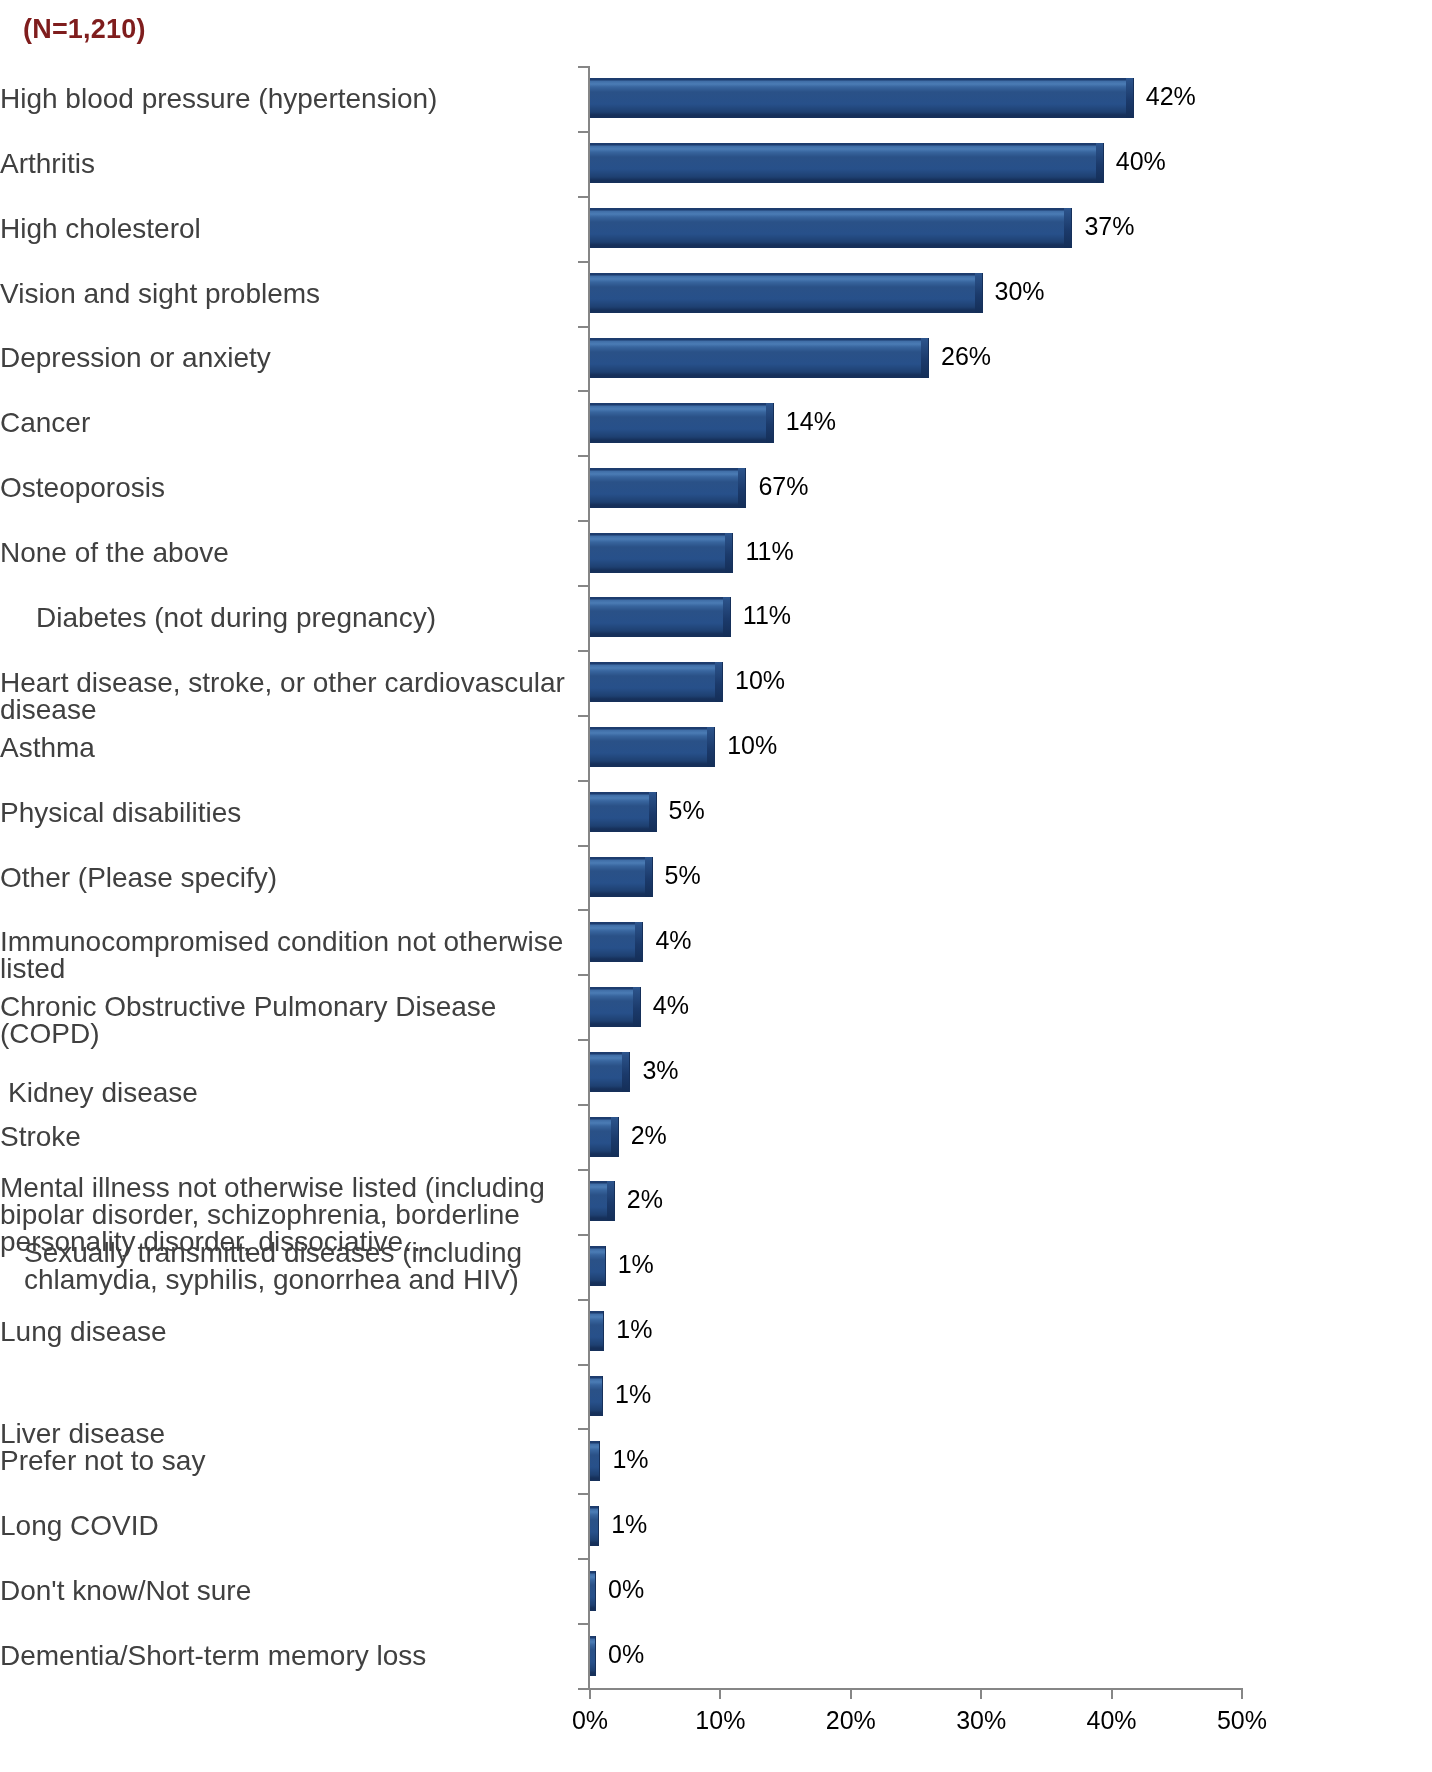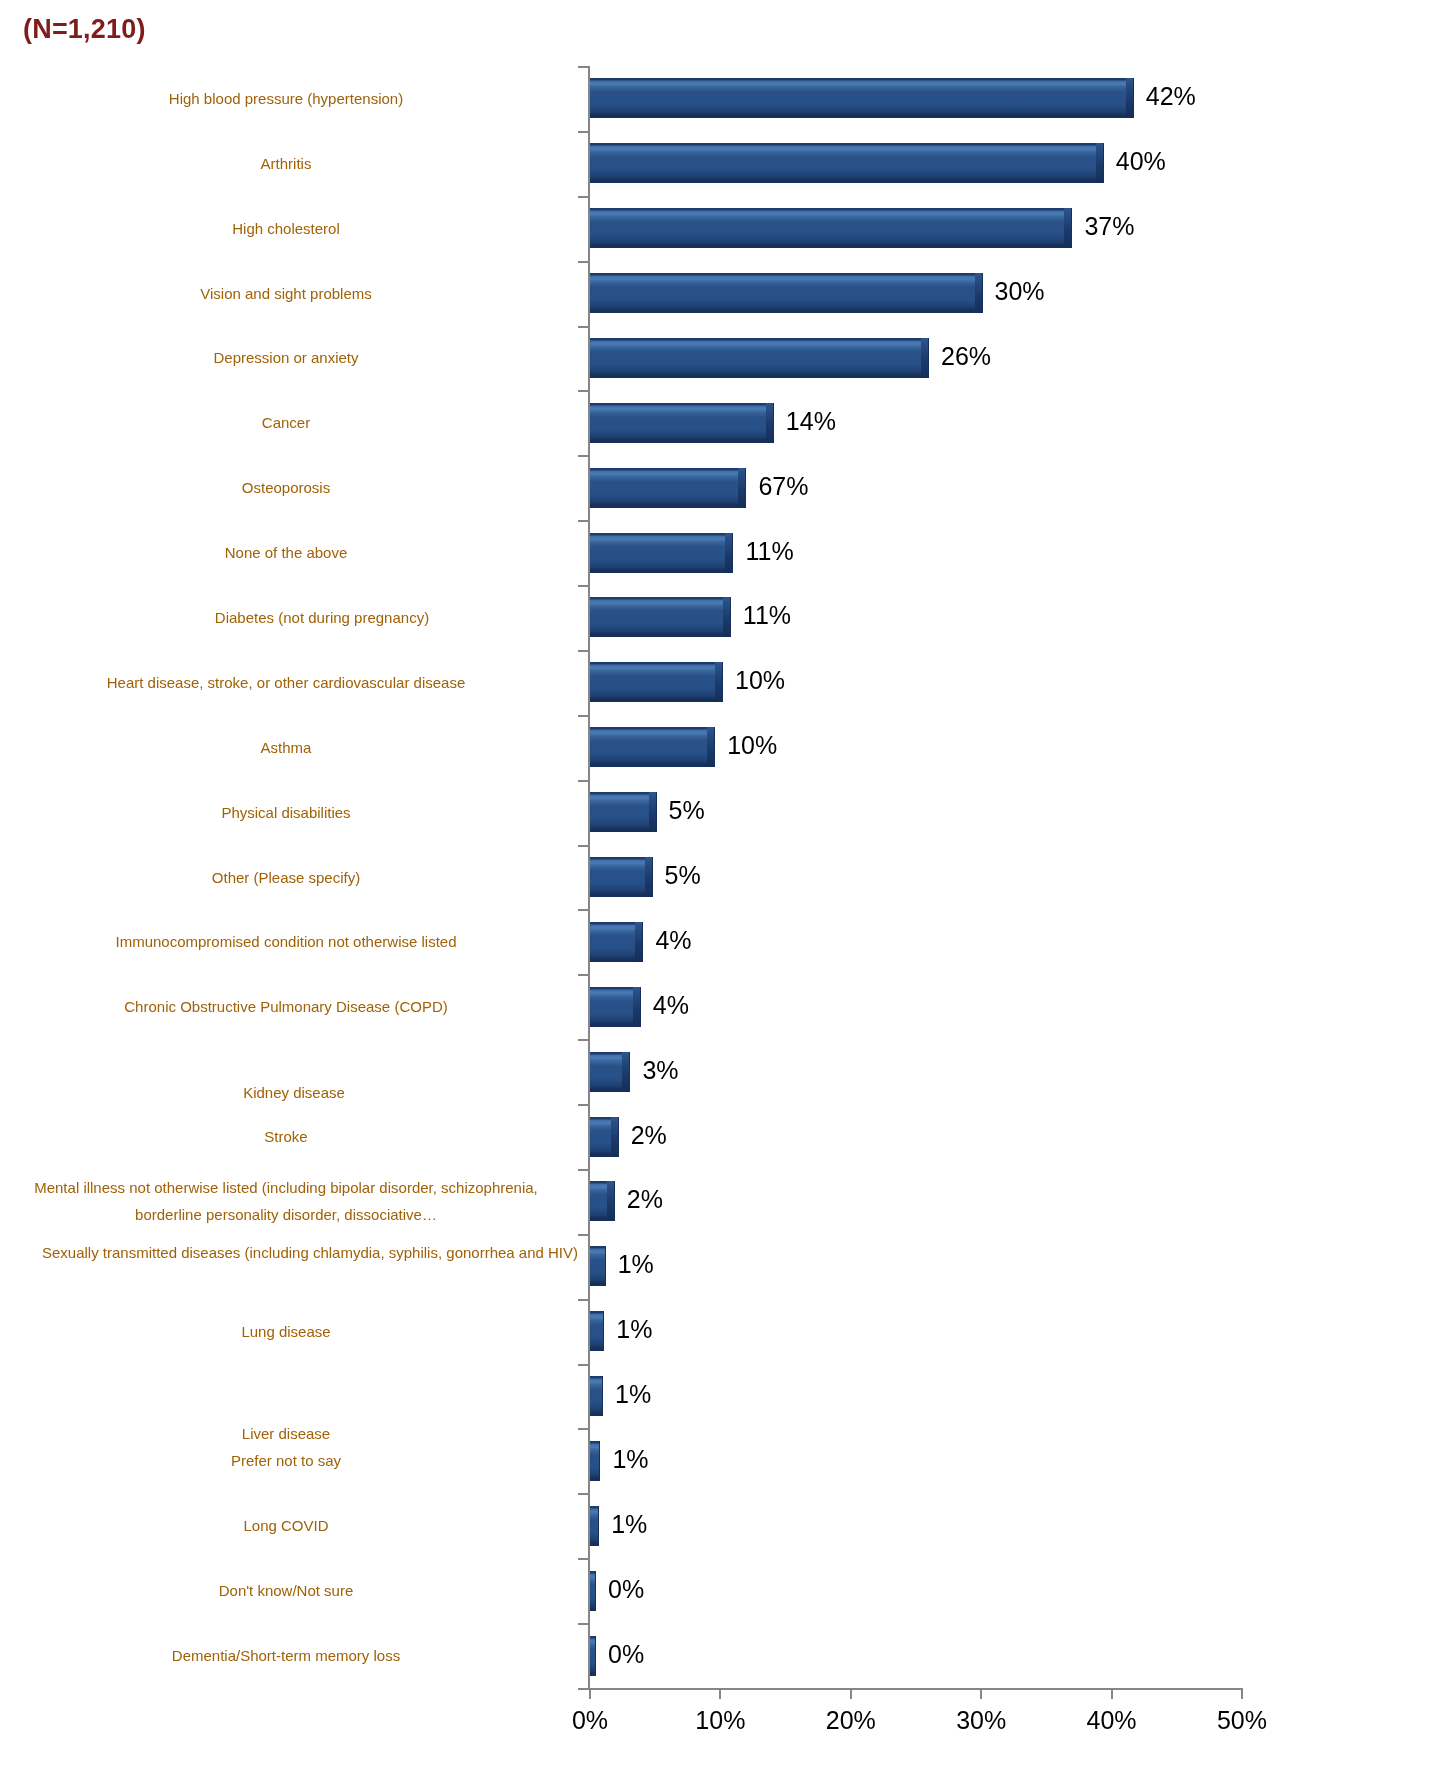--- a/index.html
+++ b/index.html
@@ -15,22 +15,22 @@
   #axis-line{position:absolute;left:588px;top:66px;width:2px;height:1622px;background:#868686;}
   #axis-baseline{position:absolute;left:588px;top:1688px;width:655px;height:2px;background:#868686;}
 
   .xtick{position:absolute;top:1688px;width:2px;height:11px;background:#868686;}
   .xtick-label{position:absolute;top:1706px;width:120px;margin-left:-60px;text-align:center;font-size:25px;color:#000;}
 
   .ytick{position:absolute;left:578px;width:11px;height:2px;background:#868686;}
 
   .row{position:absolute;left:0;width:1432px;}
   .cat-label{
-    position:absolute;left:0;width:572px;text-align:center;
-    font-size:15px;line-height:27px;color:#a16207;
+    position:absolute;left:0;width:572px;text-align:left;
+    font-size:28px;line-height:27px;color:#404040;
   }
   .bar-wrap{position:absolute;left:590px;}
   .bar{
     position:relative;height:40px;
     background:linear-gradient(to bottom,
       #1d3c6e 0px,#1d3c6e 2px,
       #3f6da6 3px,#4b7cb5 6px,
       #38659e 9px,
       #2a5187 14px,#27508a 26px,
       #1e4071 34px,

